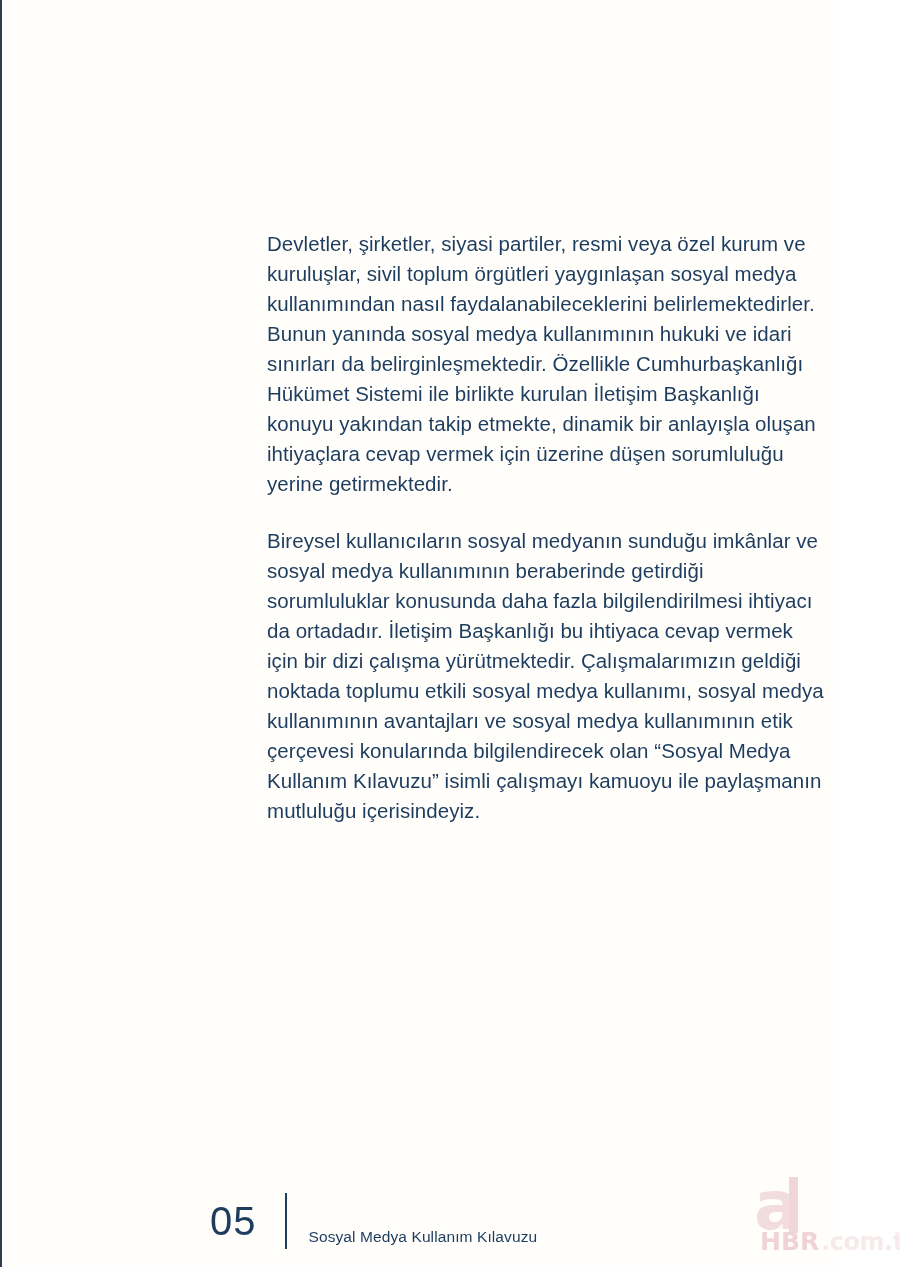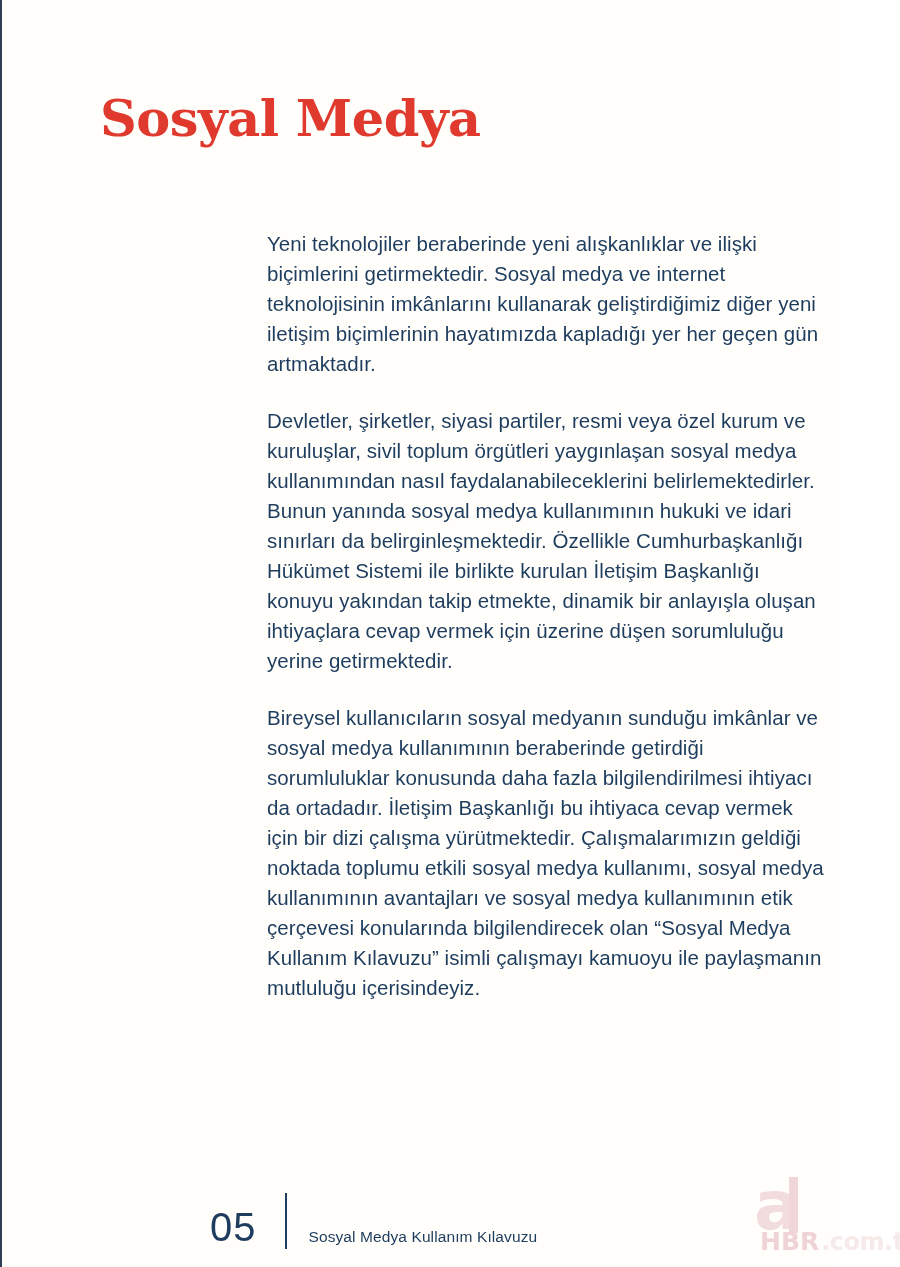--- a/index.html
+++ b/index.html
@@ -77,21 +77,21 @@
   .paragraph:last-child {
     margin-bottom: 12px;
   }
 
   
   .footer {
     position: absolute;
     left: 210px;
     bottom: 18px;
     display: flex;
-    align-items: flex-end;
+    align-items: center;
     height: 56px;
   }
   .page-number {
     font-family: "Liberation Sans", sans-serif;
     font-size: 40px;
     line-height: 44px;
     font-weight: 400;
     color: #1d3c5e;
     letter-spacing: 1px;
   }
@@ -172,24 +172,22 @@
   }
 </style>
 </head>
 <body>
 
 <div class="page">
 
   <div class="spine"></div>
   <div class="paper-right"></div>
 
-  <h1 class="page-title">Sosyal Medya</h1>
 
   <div class="body-column">
-    <p class="paragraph">Yeni teknolojiler beraberinde yeni alışkanlıklar ve ilişki biçimlerini getirmektedir. Sosyal medya ve internet teknolojisinin imkânlarını kullanarak geliştirdiğimiz diğer yeni iletişim biçimlerinin hayatımızda kapladığı yer her geçen gün artmaktadır.</p>
     <p class="paragraph">Devletler, şirketler, siyasi partiler, resmi veya özel kurum ve kuruluşlar, sivil toplum örgütleri yaygınlaşan sosyal medya kullanımından nasıl faydalanabileceklerini belirlemektedirler. Bunun yanında sosyal medya kullanımının hukuki ve idari sınırları da belirginleşmektedir. Özellikle Cumhurbaşkanlığı Hükümet Sistemi ile birlikte kurulan İletişim Başkanlığı konuyu yakından takip etmekte, dinamik bir anlayışla oluşan ihtiyaçlara cevap vermek için üzerine düşen sorumluluğu yerine getirmektedir.</p>
     <p class="paragraph">Bireysel kullanıcıların sosyal medyanın sunduğu imkânlar ve sosyal medya kullanımının beraberinde getirdiği sorumluluklar konusunda daha fazla bilgilendirilmesi ihtiyacı da ortadadır. İletişim Başkanlığı bu ihtiyaca cevap vermek için bir dizi çalışma yürütmektedir. Çalışmalarımızın geldiği noktada toplumu etkili sosyal medya kullanımı, sosyal medya kullanımının avantajları ve sosyal medya kullanımının etik çerçevesi konularında bilgilendirecek olan “Sosyal Medya Kullanım Kılavuzu” isimli çalışmayı kamuoyu ile paylaşmanın mutluluğu içerisindeyiz.</p>
   </div>
 
   <div class="footer">
     <span class="page-number">05</span>
     <span class="footer-divider"></span>
     <span class="footer-label">Sosyal Medya Kullanım Kılavuzu</span>
   </div>
 

